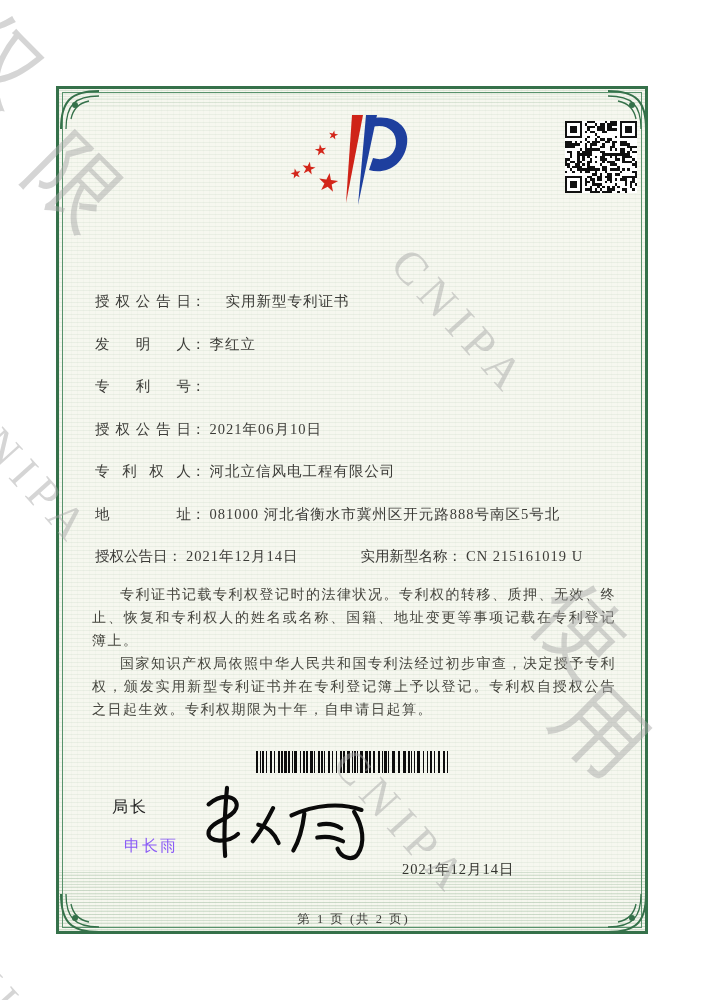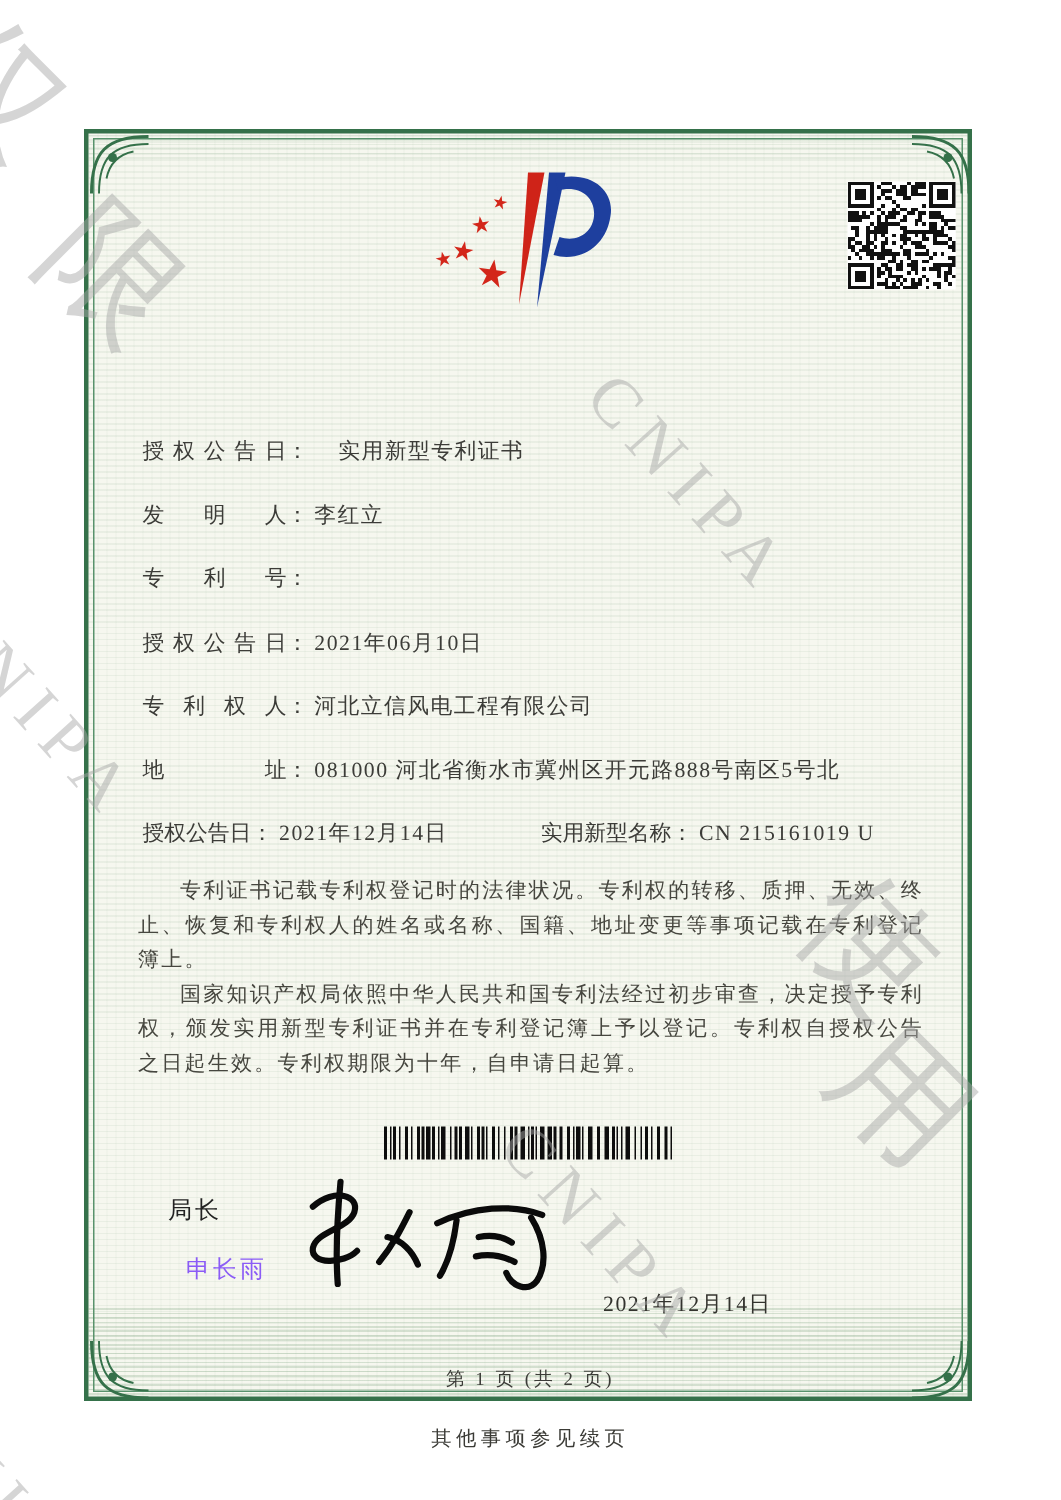--- a/index.html
+++ b/index.html
@@ -623,21 +623,20 @@
         <path d="M122 32 C120 48 116 62 110 72"></path>
         <path d="M176 30 C186 46 188 64 180 76 C174 84 162 80 158 70"></path>
         <path d="M138 44 C148 42 156 44 162 48"></path>
         <path d="M136 58 C146 56 156 58 164 62"></path>
       </g>
     </svg>
   </div>
   <div class="issue-date">2021年12月14日</div>
 
   <div class="page-info">第 1 页 (共 2 页)</div>
-  <div class="footer-note">其他事项参见续页</div>
 
   <span class="wm cjk" style="left:10px;top:-14px;transform:rotate(45deg);">仅</span>
   <span class="wm cjk" style="left:86px;top:110px;transform:rotate(45deg);">限</span>
   <span class="wm lat" style="left:420px;top:238px;transform:rotate(48deg);">CNIPA</span>
   <span class="wm lat" style="left:-16px;top:388px;transform:rotate(48deg);">CNIPA</span>
   <span class="wm cjk" style="left:592px;top:556px;transform:rotate(45deg);">使</span>
   <span class="wm cjk" style="left:612px;top:658px;transform:rotate(45deg);">用</span>
   <span class="wm lat" style="left:362px;top:738px;transform:rotate(48deg);">CNIPA</span>
   <span class="wm lat" style="left:-36px;top:916px;transform:rotate(48deg);">CNIPA</span>
 

